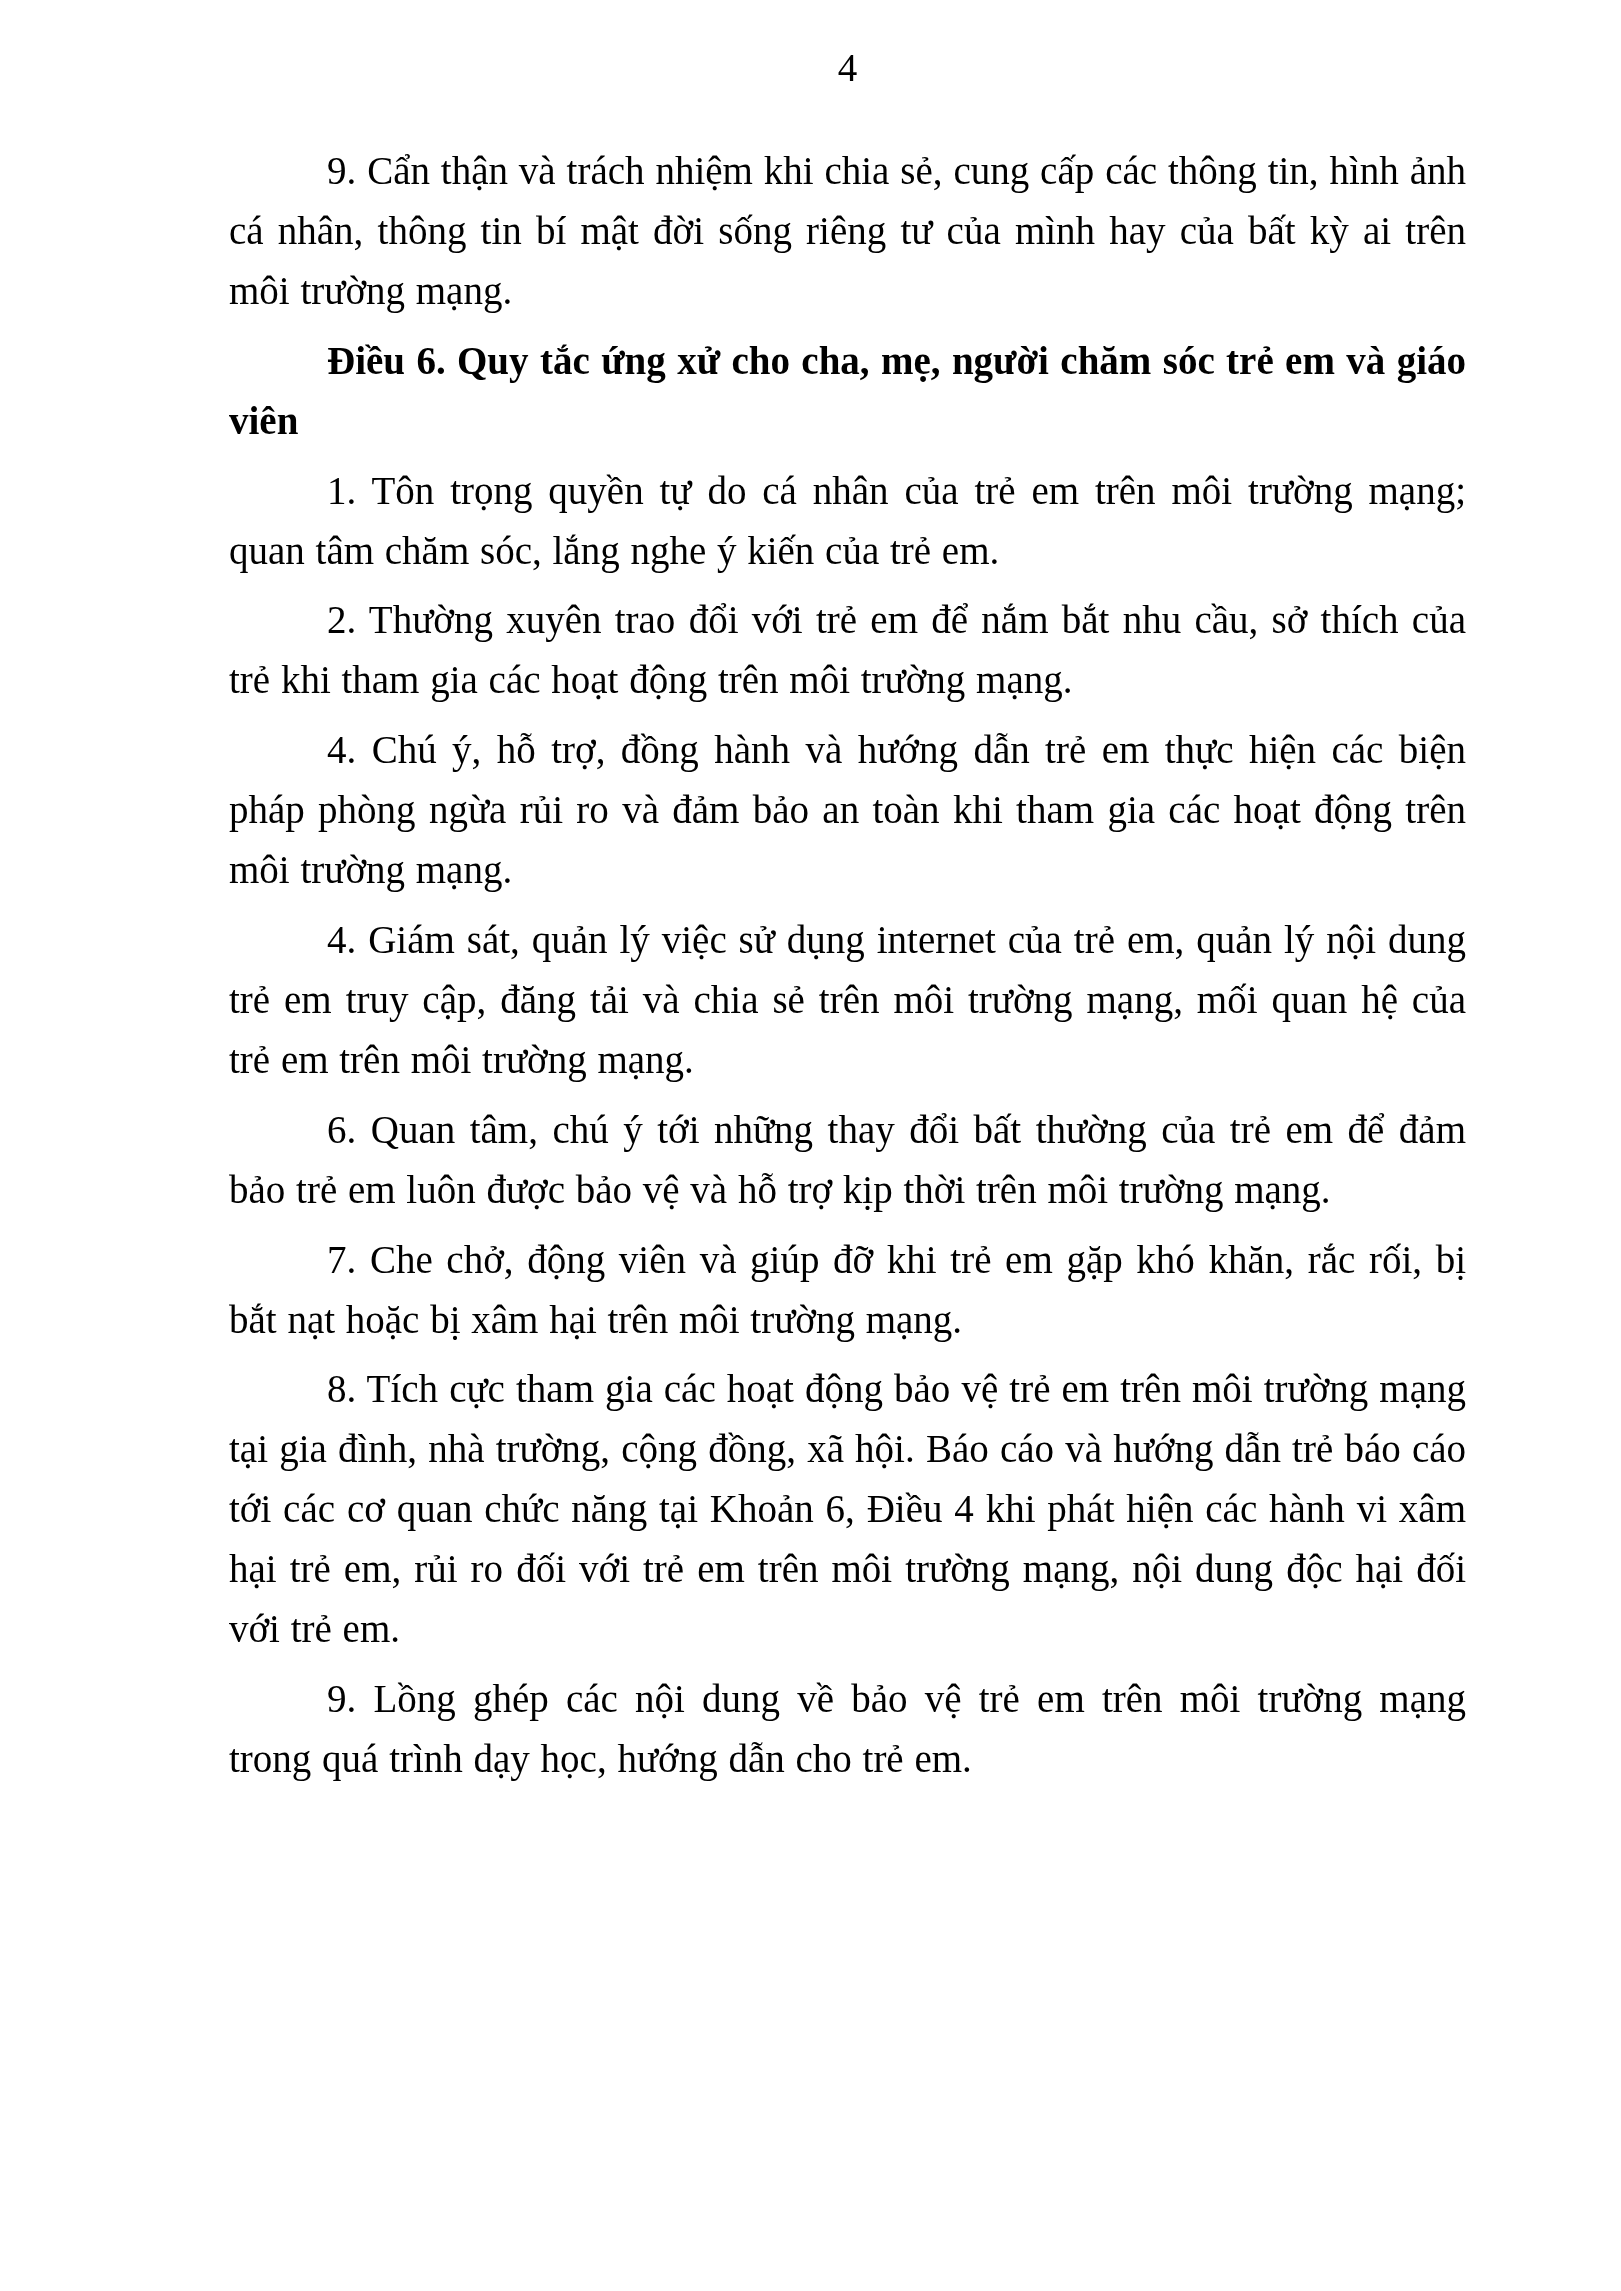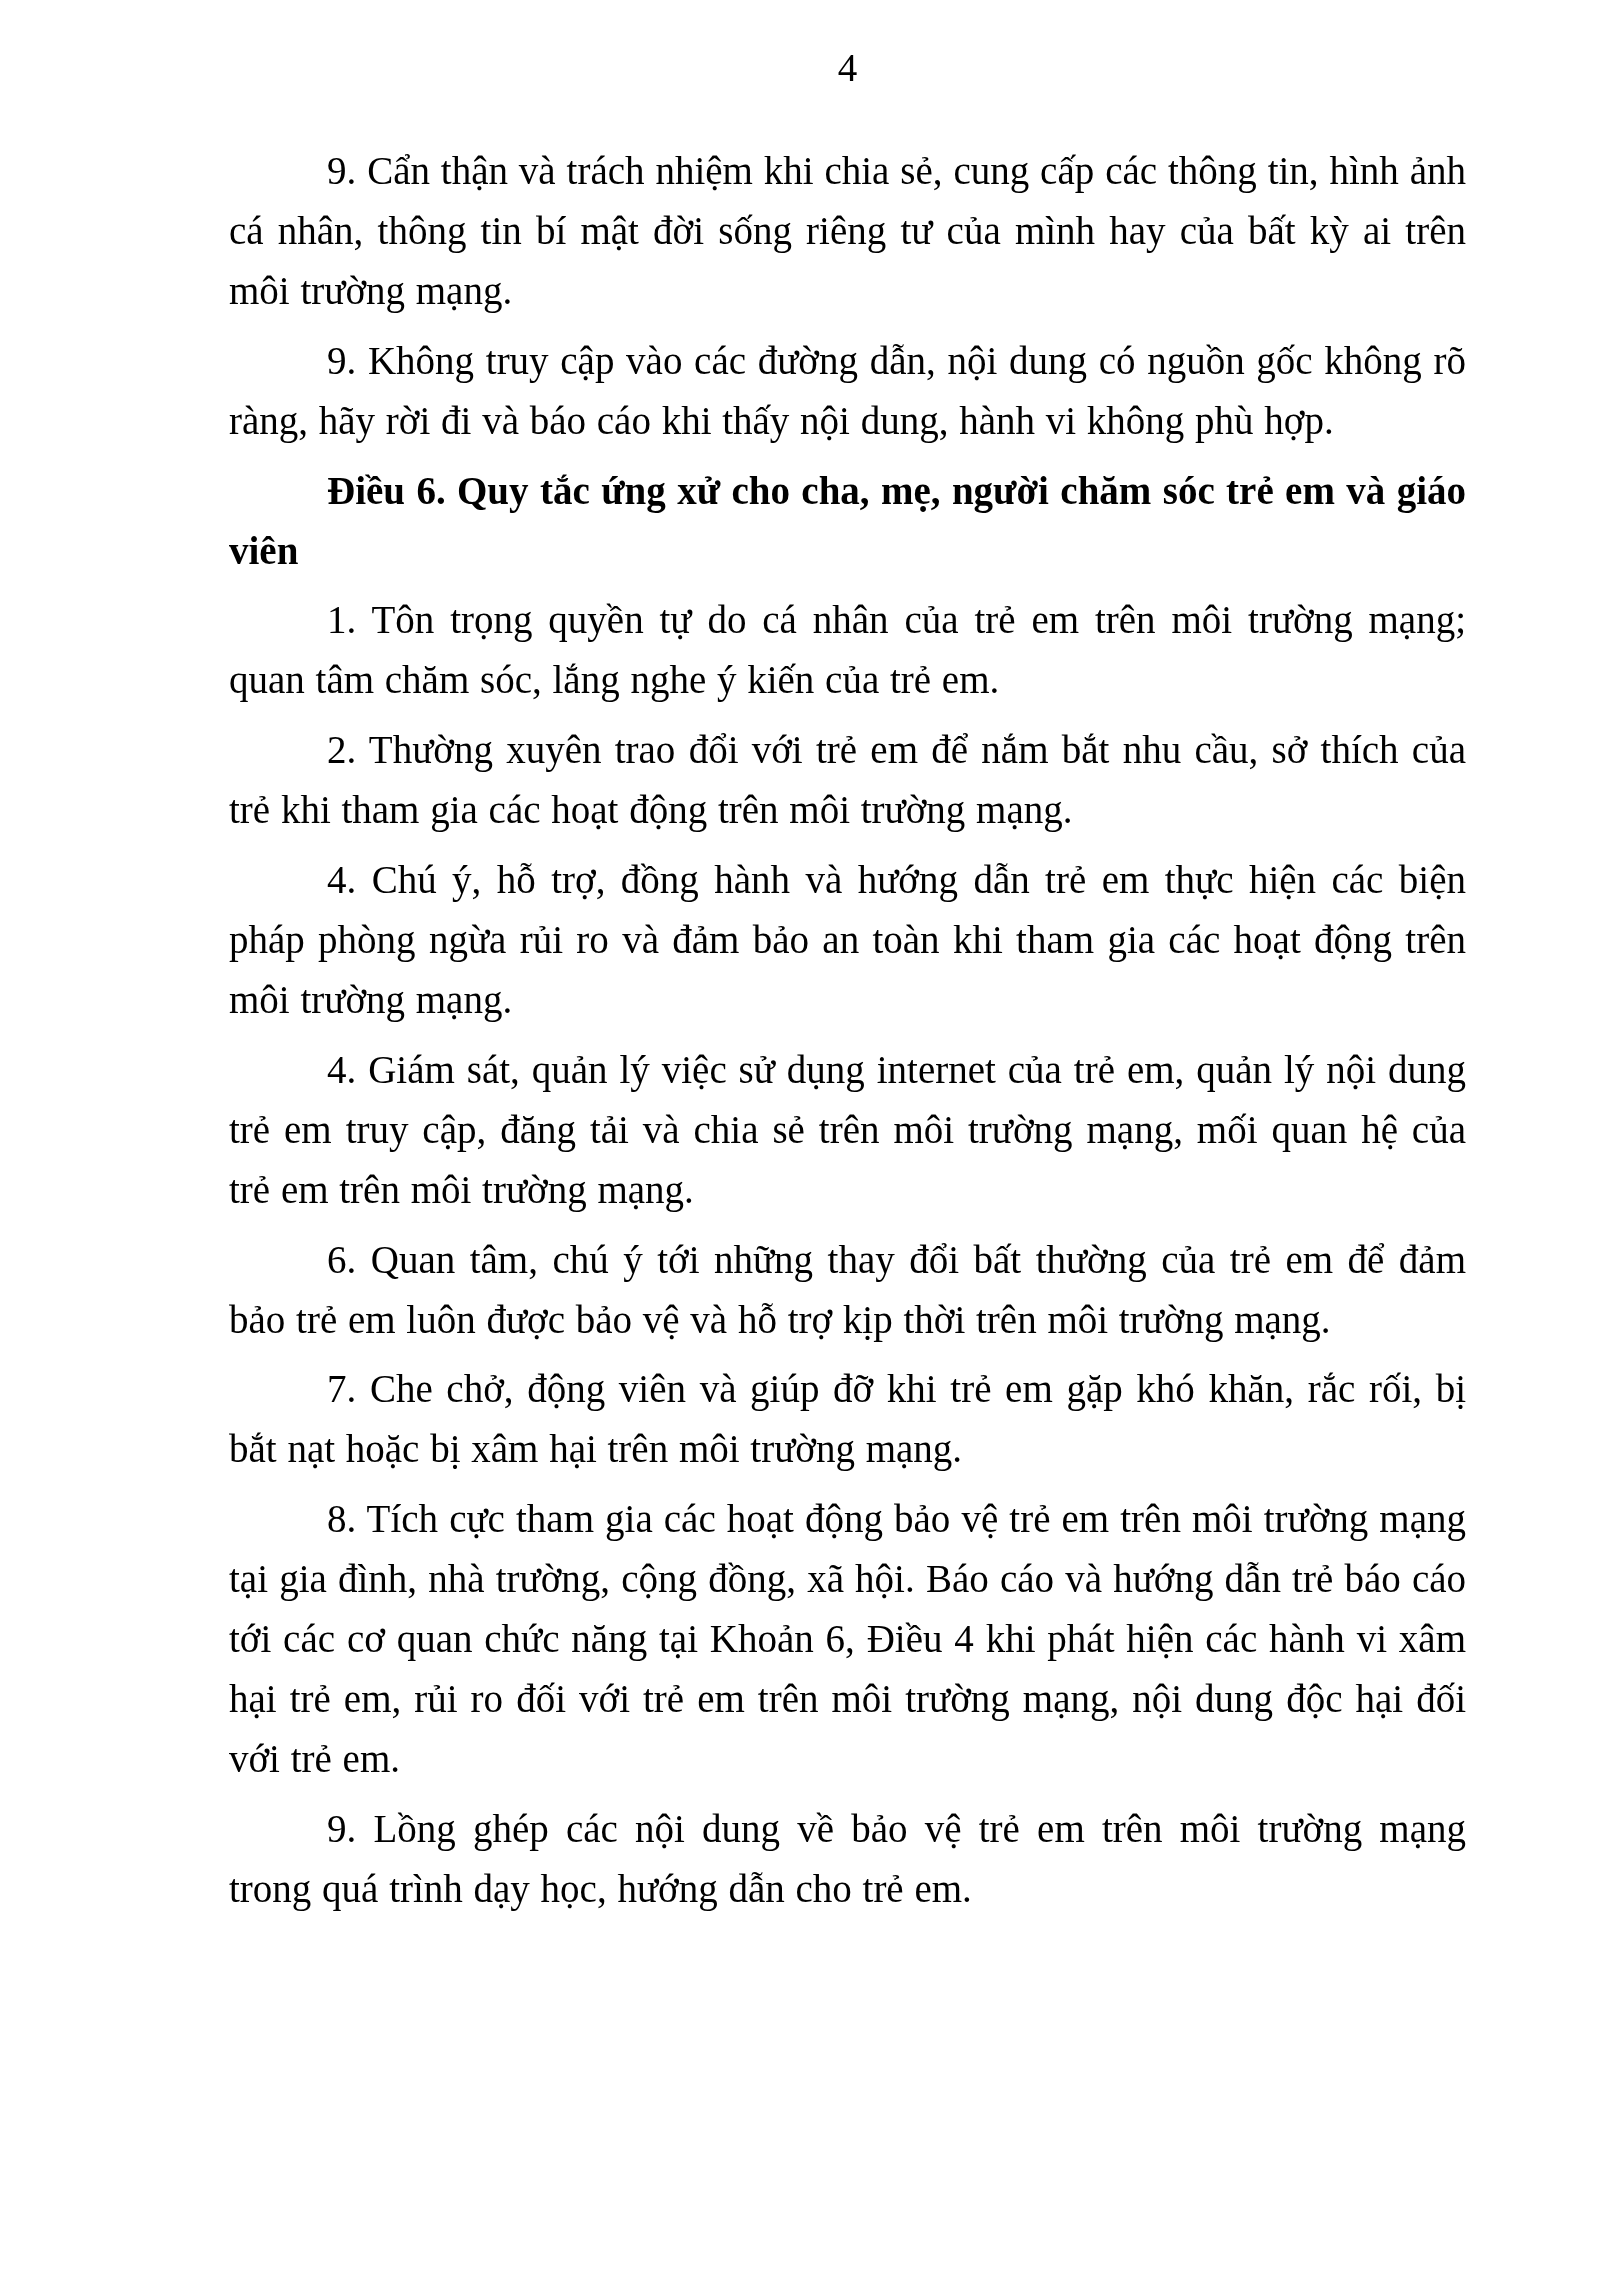--- a/index.html
+++ b/index.html
@@ -37,21 +37,20 @@
   }
 </style>
 </head>
 <body>
 
 <div class="page">
   <div class="page-number">4</div>
 
   <p class="para">9. Cẩn thận và trách nhiệm khi chia sẻ, cung cấp các thông tin, hình ảnh cá nhân, thông tin bí mật đời sống riêng tư của mình hay của bất kỳ ai trên môi trường mạng.</p>
 
-  <p class="para">9. Không truy cập vào các đường dẫn, nội dung có nguồn gốc không rõ ràng, hãy rời đi và báo cáo khi thấy nội dung, hành vi không phù hợp.</p>
 
 
   <p class="para heading">Điều 6. Quy tắc ứng xử cho cha, mẹ, người chăm sóc trẻ em và giáo viên</p>
 
   <p class="para">1. Tôn trọng quyền tự do cá nhân của trẻ em trên môi trường mạng; quan tâm chăm sóc, lắng nghe ý kiến của trẻ em.</p>
 
   <p class="para">2. Thường xuyên trao đổi với trẻ em để nắm bắt nhu cầu, sở thích của trẻ khi tham gia các hoạt động trên môi trường mạng.</p>
 
 
   <p class="para">4. Chú ý, hỗ trợ, đồng hành và hướng dẫn trẻ em thực hiện các biện pháp phòng ngừa rủi ro và đảm bảo an toàn khi tham gia các hoạt động trên môi trường mạng.</p>

